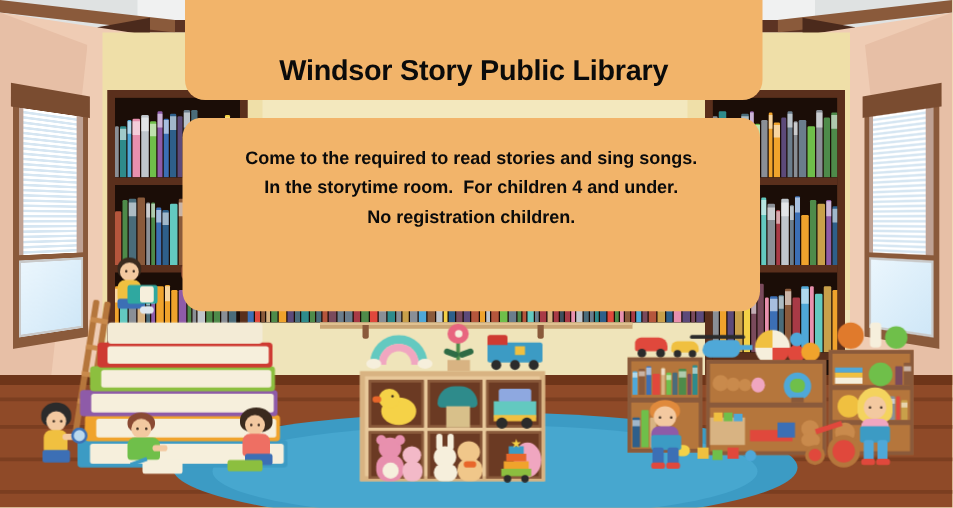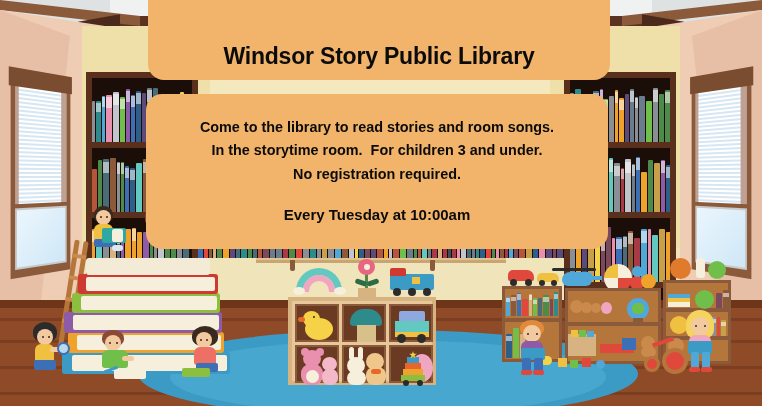--- a/index.html
+++ b/index.html
@@ -901,19 +901,18 @@
   <div class="sp" style="left:570px;top:360px;width:8px;height:8px;background:#6FBF4A"></div>
   <div class="sp" style="left:582px;top:358px;width:9px;height:9px;background:#E0483C"></div>
   <div class="sp circle" style="left:596px;top:360px;width:9px;height:9px;background:#4FA8D8"></div>
   <div class="sp" style="left:540px;top:356px;width:12px;height:9px;background:#F5D247;border-radius:5px"></div>
 
   <div id="title-card">
     <div id="library-name">Windsor Story Public Library</div>
   </div>
 
   <div id="info-card">
-    <div class="line">Come to the library to read stories and room songs.</div>
-    <div class="line">In the storytime room.  For children 3 and under.</div>
-    <div class="line">No registration required.</div>
-    <div class="when">Every Tuesday at 10:00am</div>
+    <div class="line">Come to the required to read stories and sing songs.</div>
+    <div class="line">In the storytime room.  For children 4 and under.</div>
+    <div class="line">No registration children.</div>
   </div>
 
 </div>
 
 </body></html>

